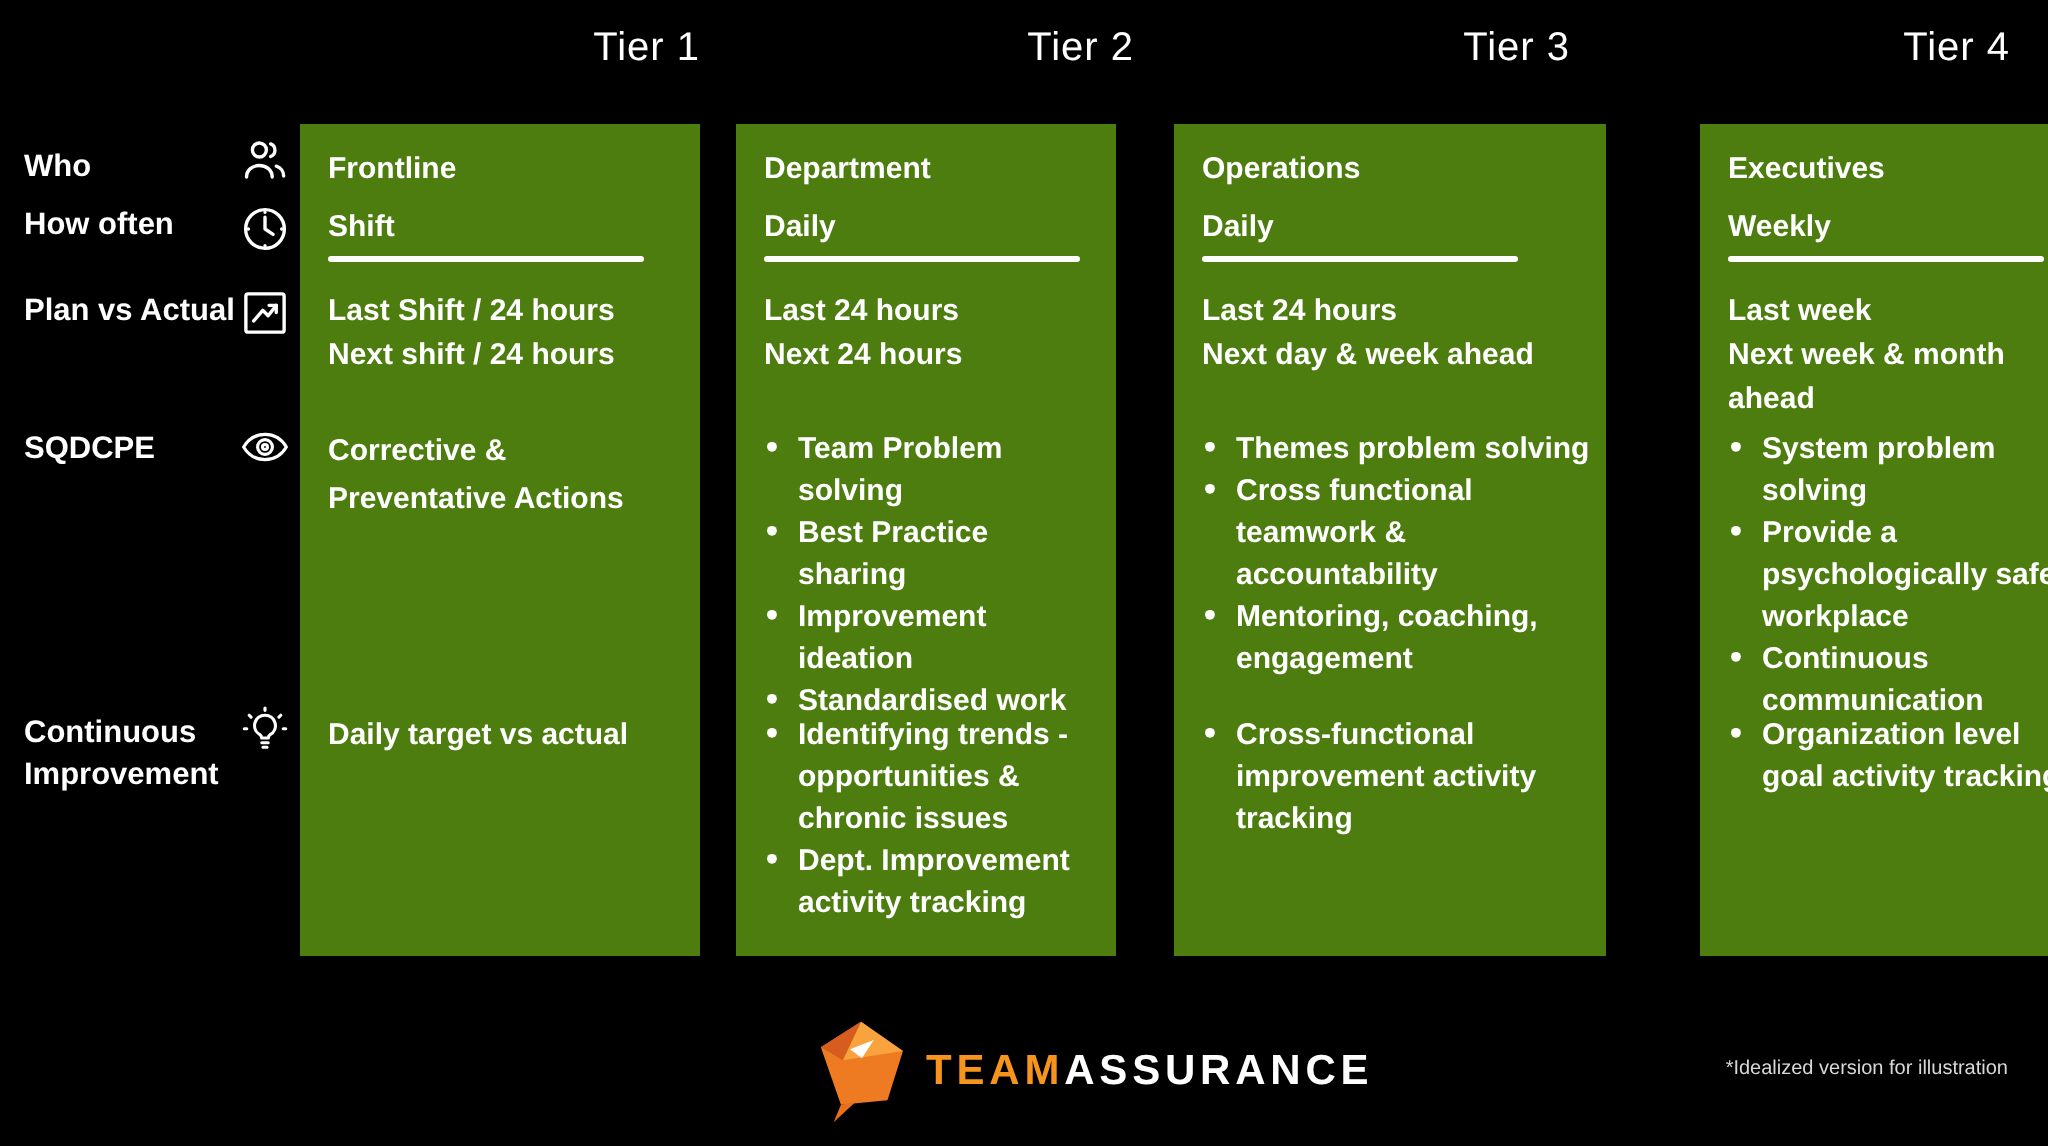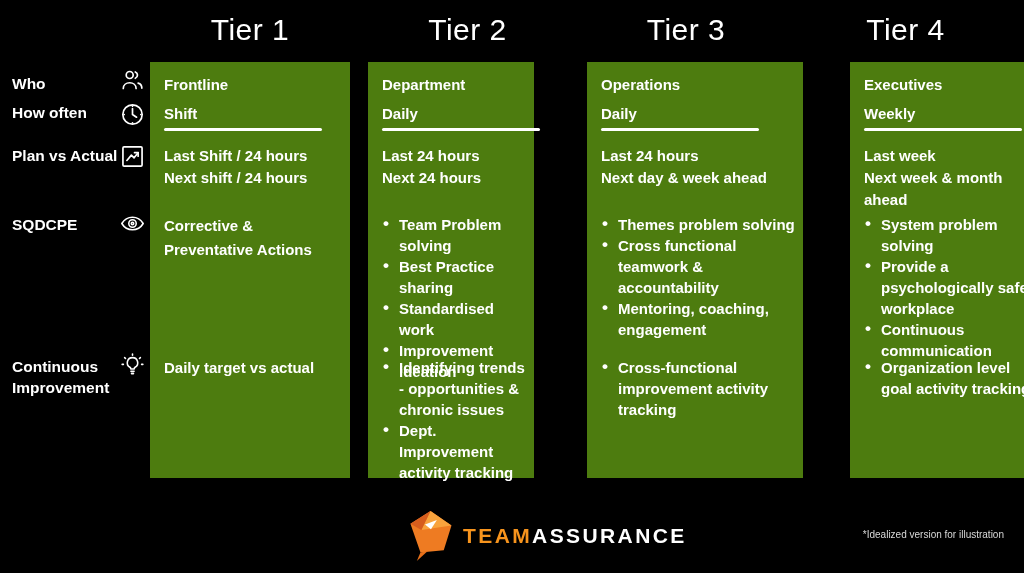--- a/index.html
+++ b/index.html
@@ -2,22 +2,22 @@
 <html><head>
 <meta charset="utf-8">
 <style>
   * { margin:0; padding:0; box-sizing:border-box; }
   html,body { background:#000; }
   body {
     width:1024px; height:573px; position:relative; overflow:hidden;
     font-family:"Liberation Sans","DejaVu Sans",sans-serif;
   }
   .tier-title {
-    position:absolute; top:13px; color:#fff; font-size:30px; font-weight:400;
-    text-align:center; letter-spacing:.5px;
+    position:absolute; top:13px; color:#fff; font-size:20px; font-weight:400;
+    text-align:right; letter-spacing:.5px;
   }
   .col { position:absolute; top:62px; height:416px; background:#4d7c0f; }
   .sec {
     position:absolute; left:14px; right:8px; color:#fff;
     font-weight:700; font-size:15px; line-height:21px;
   }
   .sec.who  { top:12px; }
   .sec.freq { top:41px; }
   .rule {
     position:absolute; left:14px; top:66px; width:158px; height:3px;
@@ -98,33 +98,33 @@
   <div class="sec freq">Shift</div>
   <div class="rule"></div>
   <div class="sec plan">
     <div>Last Shift / 24 hours</div>
     <div>Next shift / 24 hours</div>
   </div>
   <div class="sec sqdcpe loose">Corrective &amp; Preventative Actions</div>
   <div class="sec ci">Daily target vs actual</div>
 </div>
 
-<div class="col" style="left:368px;width:166px">
+<div class="col" style="left:368px;width:190px">
   <div class="sec who">Department</div>
   <div class="sec freq">Daily</div>
   <div class="rule"></div>
   <div class="sec plan">
     <div>Last 24 hours</div>
     <div>Next 24 hours</div>
   </div>
   <ul class="sec sqdcpe bullets">
     <li>Team Problem solving</li>
     <li>Best Practice sharing</li>
+    <li>Improvement ideation</li>
     <li>Standardised work</li>
-    <li>Improvement ideation</li>
   </ul>
   <ul class="sec ci bullets">
     <li>Identifying trends - opportunities &amp; chronic issues</li>
     <li>Dept. Improvement activity tracking</li>
   </ul>
 </div>
 
 <div class="col" style="left:587px;width:216px">
   <div class="sec who">Operations</div>
   <div class="sec freq">Daily</div>

